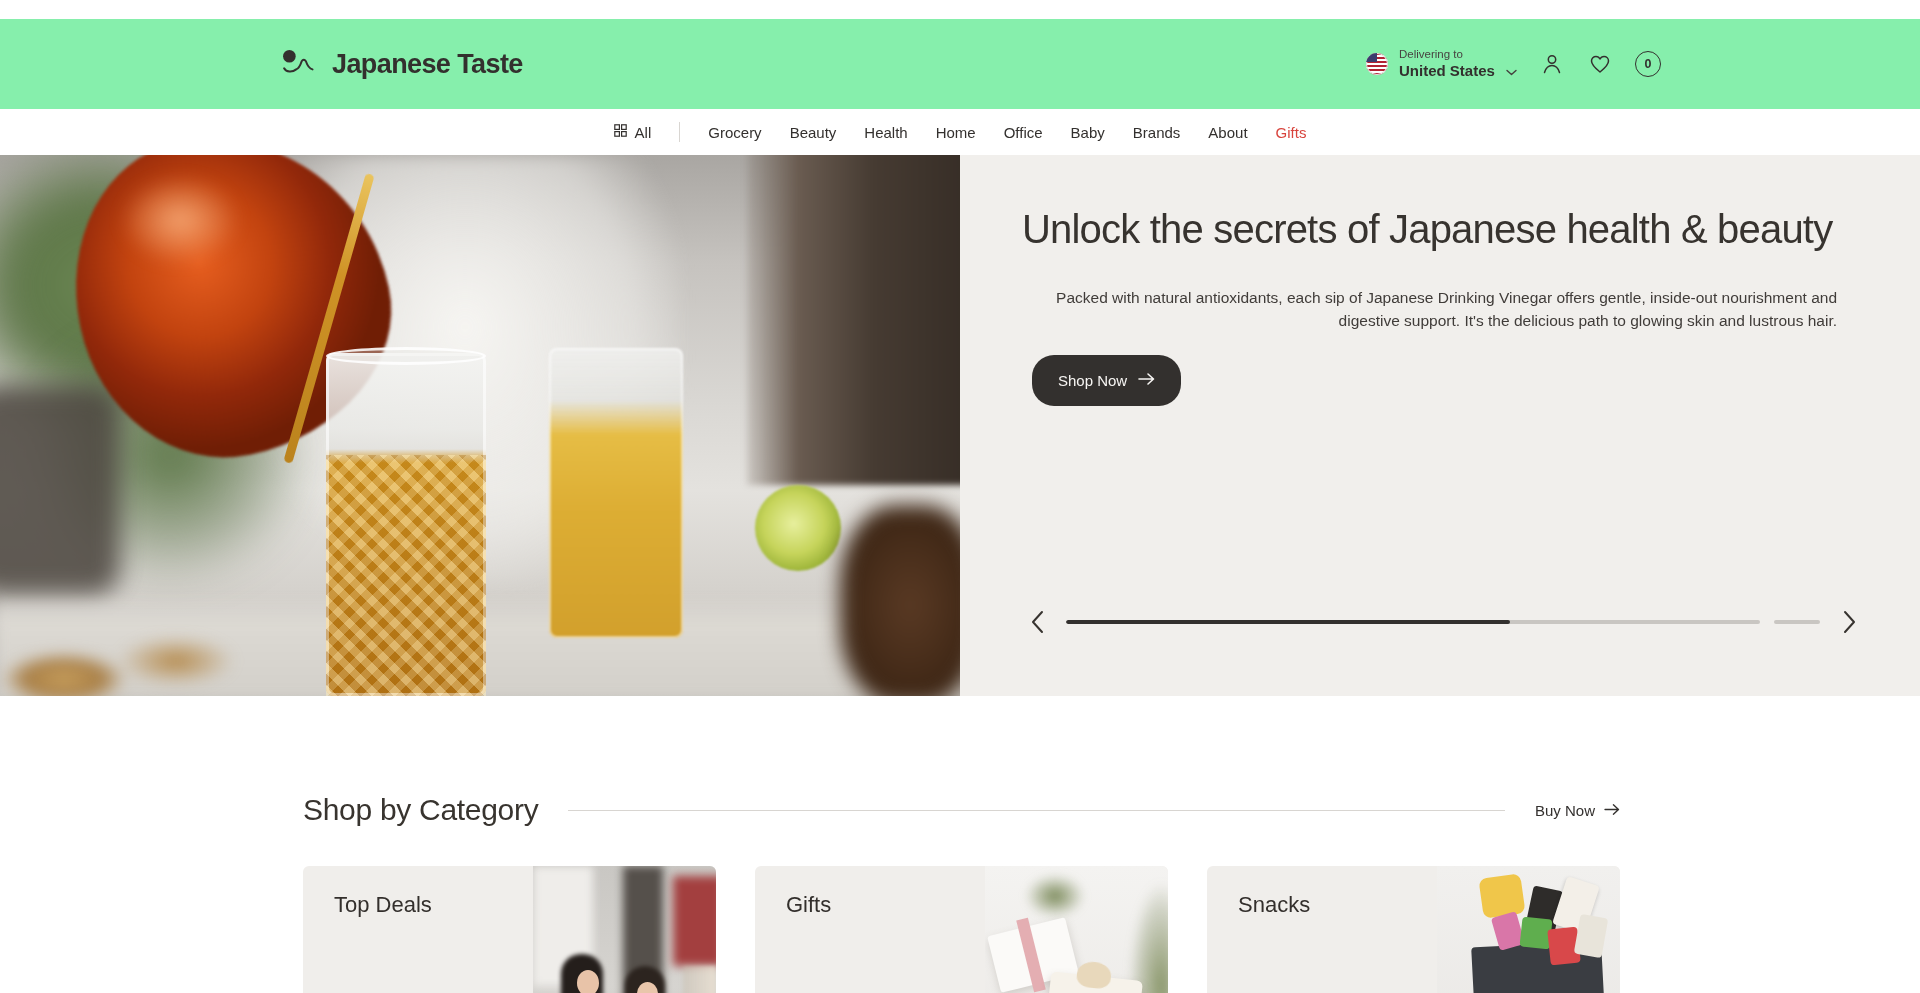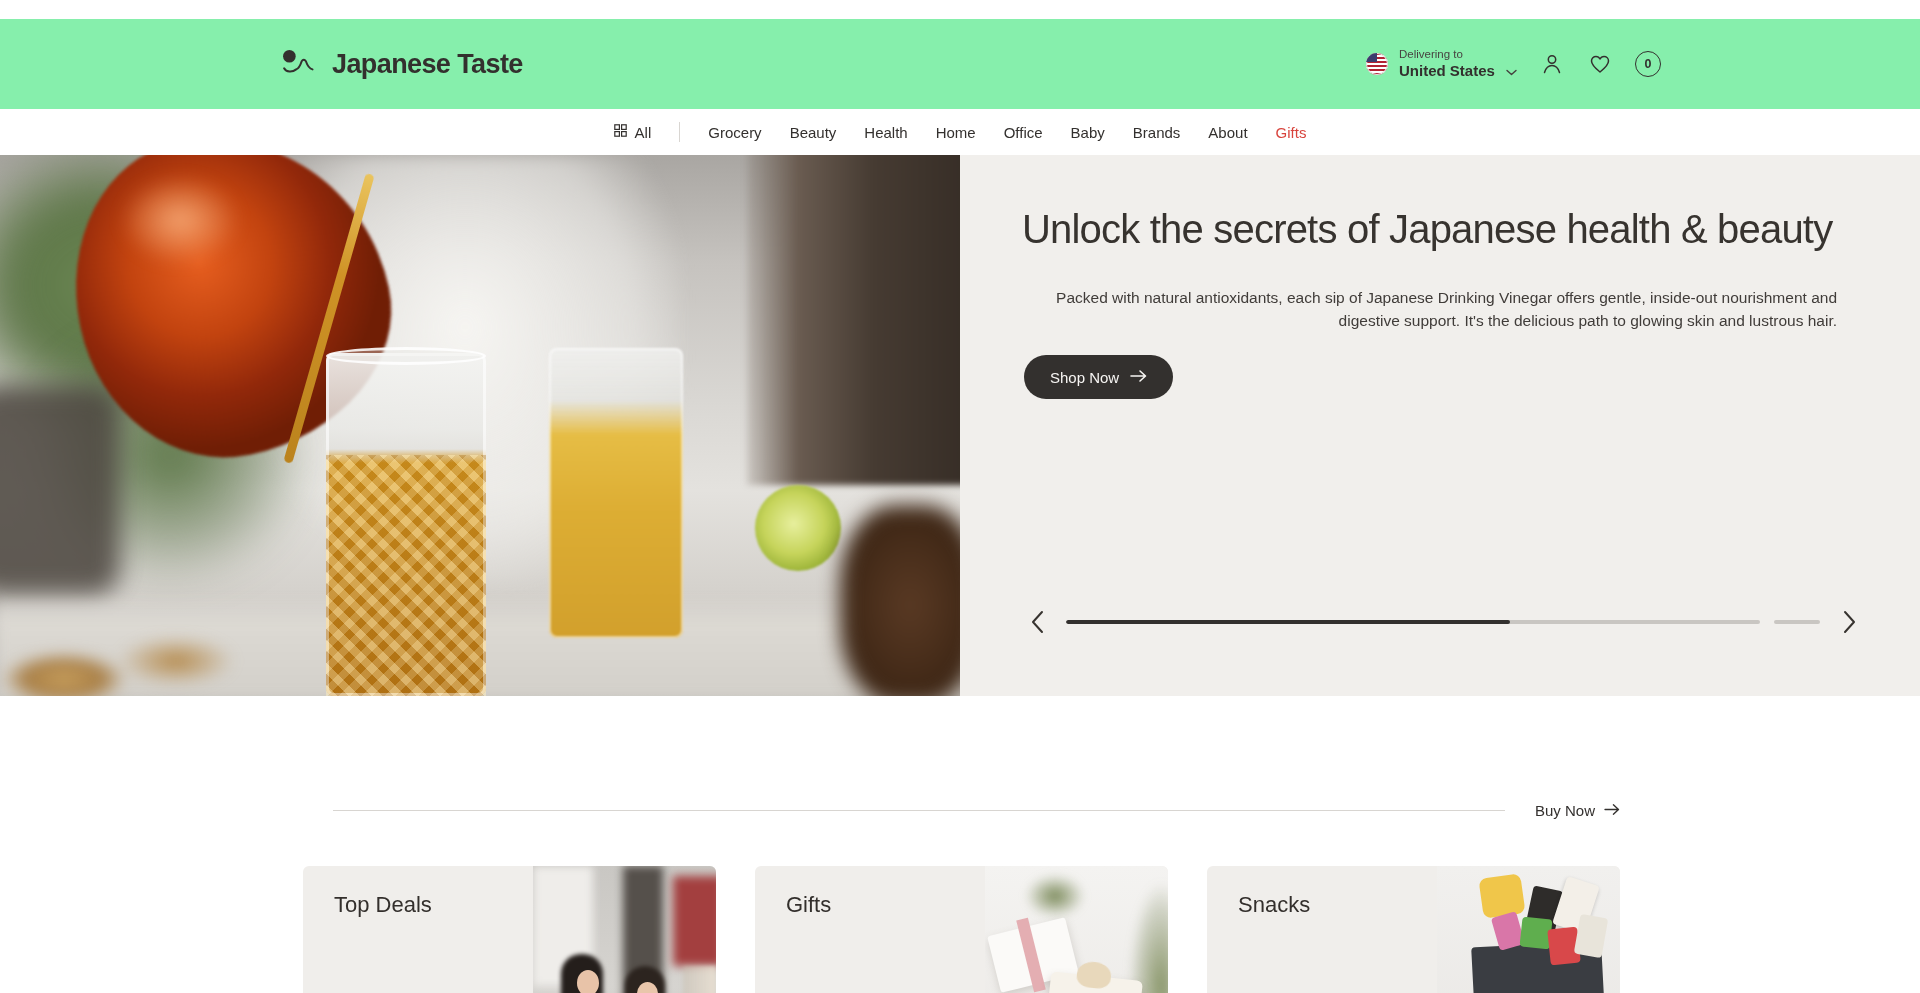--- a/index.html
+++ b/index.html
@@ -62,21 +62,21 @@
   .hp-stream{left:366px;top:18px;width:9px;height:300px;transform:rotate(16deg);transform-origin:top left;background:linear-gradient(180deg,#eac45e 0%,#cf9326 35%,#bb831d 100%);border-radius:6px;filter:blur(.6px);}
   .hp-glass-back{left:549px;top:193px;width:134px;height:290px;border-radius:8px;background:linear-gradient(180deg,rgba(240,240,238,.85) 0%,rgba(228,228,224,.7) 18%,#e6bd45 30%,#ddae34 55%,#d2a02c 100%);box-shadow:0 0 0 2px rgba(255,255,255,.55) inset;filter:blur(1px);}
   .hp-glass{left:326px;top:198px;width:160px;height:343px;border-radius:8px;background:linear-gradient(180deg,rgba(243,243,241,.92) 0%,rgba(233,233,230,.8) 22%,rgba(225,224,220,.75) 28%,#d79a22 32%,#c98a1d 60%,#b87716 100%);box-shadow:0 0 0 3px rgba(255,255,255,.6) inset;}
   .hp-glass-facets{left:326px;top:300px;width:160px;height:241px;background:repeating-linear-gradient(45deg,rgba(255,235,180,.35) 0 8px,rgba(160,100,10,.18) 8px 16px),repeating-linear-gradient(-45deg,rgba(255,245,210,.25) 0 8px,rgba(150,90,10,.15) 8px 16px);}
   .hp-rim{left:326px;top:192px;width:160px;height:18px;border:3px solid rgba(255,255,255,.85);border-radius:50%;background:rgba(235,235,232,.35);}
   .hp-lime{left:755px;top:330px;width:86px;height:86px;border-radius:50%;background:radial-gradient(circle at 45% 45%,#e7ef9d 0%,#c6d45b 45%,#8faa2e 80%,#6f8e20 100%);filter:blur(1px);}
   .hp-brown{left:840px;top:350px;width:140px;height:200px;background:radial-gradient(closest-side,#5a3a24,#3c2514);border-radius:40%;filter:blur(10px);}
   .hero-right{position:relative;width:960px;height:541px;background:var(--hero-bg);}
   .hero-title{position:absolute;left:62px;top:52px;width:830px;font-size:40px;font-weight:500;letter-spacing:-.8px;color:#37332f;}
   .hero-desc{position:absolute;left:62px;top:132px;width:815px;font-size:15.5px;line-height:1.48;color:#403c39;text-align:right;}
-  .shop-now{position:absolute;left:64px;top:200px;height:44px;padding:12px 26px;border:none;border-radius:22px;background:var(--button-bg);color:var(--button-text);font-size:15px;font-family:inherit;display:inline-flex;align-items:center;gap:11px;cursor:pointer;}
+  .shop-now{position:absolute;left:72px;top:200px;height:51px;padding:12px 26px;border:none;border-radius:22px;background:var(--button-bg);color:var(--button-text);font-size:15px;font-family:inherit;display:inline-flex;align-items:center;gap:11px;cursor:pointer;}
   .carousel-controls{position:absolute;left:64px;right:58px;top:452px;display:flex;align-items:center;}
   .carousel-arrow{border:none;background:transparent;cursor:pointer;color:#37332f;width:26px;height:30px;display:flex;align-items:center;justify-content:center;padding:0;}
   .progress-track{flex:1;height:4px;border-radius:2px;background:var(--progress-track);margin:0 14px 0 16px;overflow:hidden;}
   .progress-fill{height:100%;background:var(--progress-fill);border-radius:2px;}
   .progress-seg2{width:46px;height:4px;border-radius:2px;background:var(--progress-track);margin-right:16px;}
 
   
   .category-section{position:absolute;left:303px;top:788px;width:1317px;}
   .section-header{display:flex;align-items:center;height:44px;}
   .section-title{font-size:30px;font-weight:400;letter-spacing:-.3px;color:#38342f;white-space:nowrap;}
@@ -240,20 +240,21 @@
           <svg width="13" height="24" viewBox="0 0 13 24" fill="none">
               <path d="M2 2 L11 12 L2 22" stroke="#37332f" stroke-width="2" stroke-linecap="round" stroke-linejoin="round"></path>
             </svg>
         </button>
       </div>
     </div>
   </section>
 
   <section class="category-section">
     <div class="section-header">
+      <h2 class="section-title">Shop by Category</h2>
       <span class="section-divider"></span>
       <a class="buy-now">
         <span>Buy Now</span>
         <span>
           <svg width="16" height="13" viewBox="0 0 17 14" fill="none">
             <path d="M1 7 H15 M10 2 L15.5 7 L10 12" stroke="#33302e" stroke-width="1.5" stroke-linecap="round" stroke-linejoin="round"></path>
           </svg>
         </span>
       </a>
     </div>

